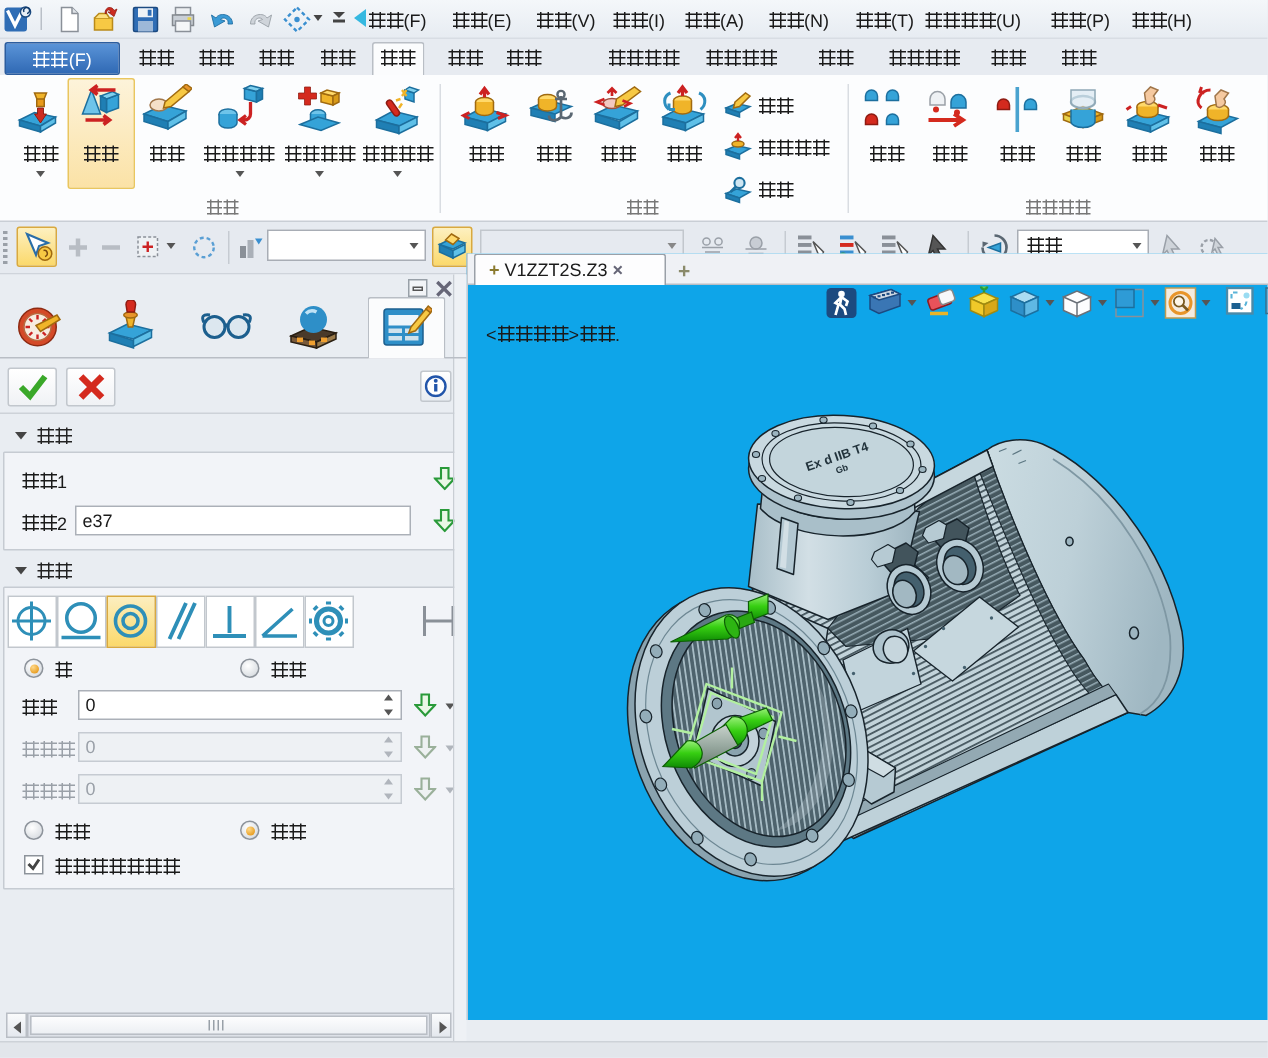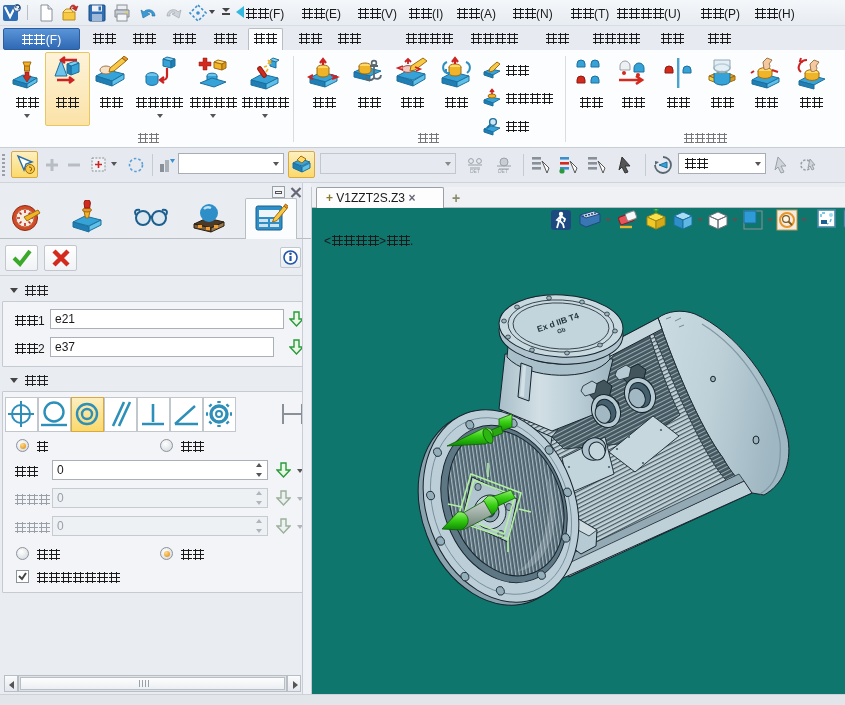--- a/index.html
+++ b/index.html
@@ -55,21 +55,21 @@
 .spin:before{top:0;border-bottom:4px solid #555}
 .spin:after{bottom:0;border-top:4px solid #555}
 .dis .spin:before{border-bottom-color:#b0b5bc}
 .dis .spin:after{border-top-color:#b0b5bc}
 .radio{position:absolute;width:13px;height:13px;border-radius:50%;background:radial-gradient(circle at 40% 35%,#ffffff,#cfd4da);border:1px solid #8d939b}
 .optbtn{position:absolute;top:0;width:33px;height:35px;background:#fff;border:1px solid #c2c7cd}
 .optbtn.on{background:linear-gradient(#fceebf,#fbd96b);border-color:#d9a93f}
 
 #hscroll{position:absolute;left:4px;top:492px;width:297px;height:17px}
 
-#canvas{position:absolute;left:311px;top:187px;width:534px;height:511px;background:#0f766e;border-left:1px solid #c5cad0}
+#canvas{position:absolute;left:311px;top:169px;width:534px;height:511px;background:#0ea5e9;border-left:1px solid #c5cad0}
 #ctabbar{position:absolute;left:0;top:0;width:534px;height:21px;background:#eff1f5;border-bottom:1px solid #b9bec5}
 #ctab{position:absolute;left:4px;top:0;width:128px;height:21px;background:#fdfdfe;border:1px solid #9aa0a8;border-bottom:none;border-radius:2px 2px 0 0;line-height:20px;padding-left:9px}
 #botstrip{position:absolute;left:0;top:694px;width:845px;height:11px;background:#e2e6eb;border-top:1px solid #cdd2d8}
 .cico{position:absolute;top:22px}
 </style></head>
 <body>
 
 <div id="menubar">
   <svg class="ticon" style="left:2px" viewBox="0 0 20 20">
       <rect x="1" y="2" width="15" height="16" rx="2" fill="#2f6db5"></rect>
@@ -524,21 +524,20 @@
   <div class="abs" style="left:280px;top:64px;width:21px;height:21px;background:linear-gradient(#fff,#e8ecf1);border:1px solid #c2c7cd;border-radius:2px"><svg width="15" height="15" viewBox="0 0 15 15" style="margin:2px">
         <circle cx="7.5" cy="7.5" r="6.5" fill="#fff" stroke="#2255aa" stroke-width="1.6"></circle>
         <rect x="6.4" y="6" width="2.2" height="5" fill="#2255aa"></rect>
         <circle cx="7.5" cy="3.8" r="1.3" fill="#2255aa"></circle>
       </svg></div>
   <div class="abs" style="left:0;top:92px;width:311px;height:1px;background:#cdd2d8"></div>
 
   <div class="sect" style="top:101px;left:10px"><span class="tri"></span><b><i class="c"></i><i class="c"></i></b></div>
   <div class="gbox" style="top:118px;height:66px"></div>
   <div class="abs" style="left:14px;top:131px"><i class="c"></i><i class="c"></i>1</div>
-  <div class="inp" style="left:50px;top:126px;width:234px">e21</div>
   <svg class="abs" style="left:289px;top:128px" width="15" height="16" viewBox="0 0 15 16">
       <path d="M5 1 h5 v7 h4 l-6.5 7 -6.5 -7 h4 z" fill="#eaf7e6" stroke="#2a9a3a" stroke-width="1.4"></path>
     </svg>
   <div class="abs" style="left:14px;top:159px"><i class="c"></i><i class="c"></i>2</div>
   <div class="inp" style="left:50px;top:154px;width:224px">e37</div>
   <svg class="abs" style="left:289px;top:156px" width="15" height="16" viewBox="0 0 15 16">
       <path d="M5 1 h5 v7 h4 l-6.5 7 -6.5 -7 h4 z" fill="#eaf7e6" stroke="#2a9a3a" stroke-width="1.4"></path>
     </svg>
 
   <div class="sect" style="top:191px;left:10px"><span class="tri"></span><b><i class="c"></i><i class="c"></i></b></div>

